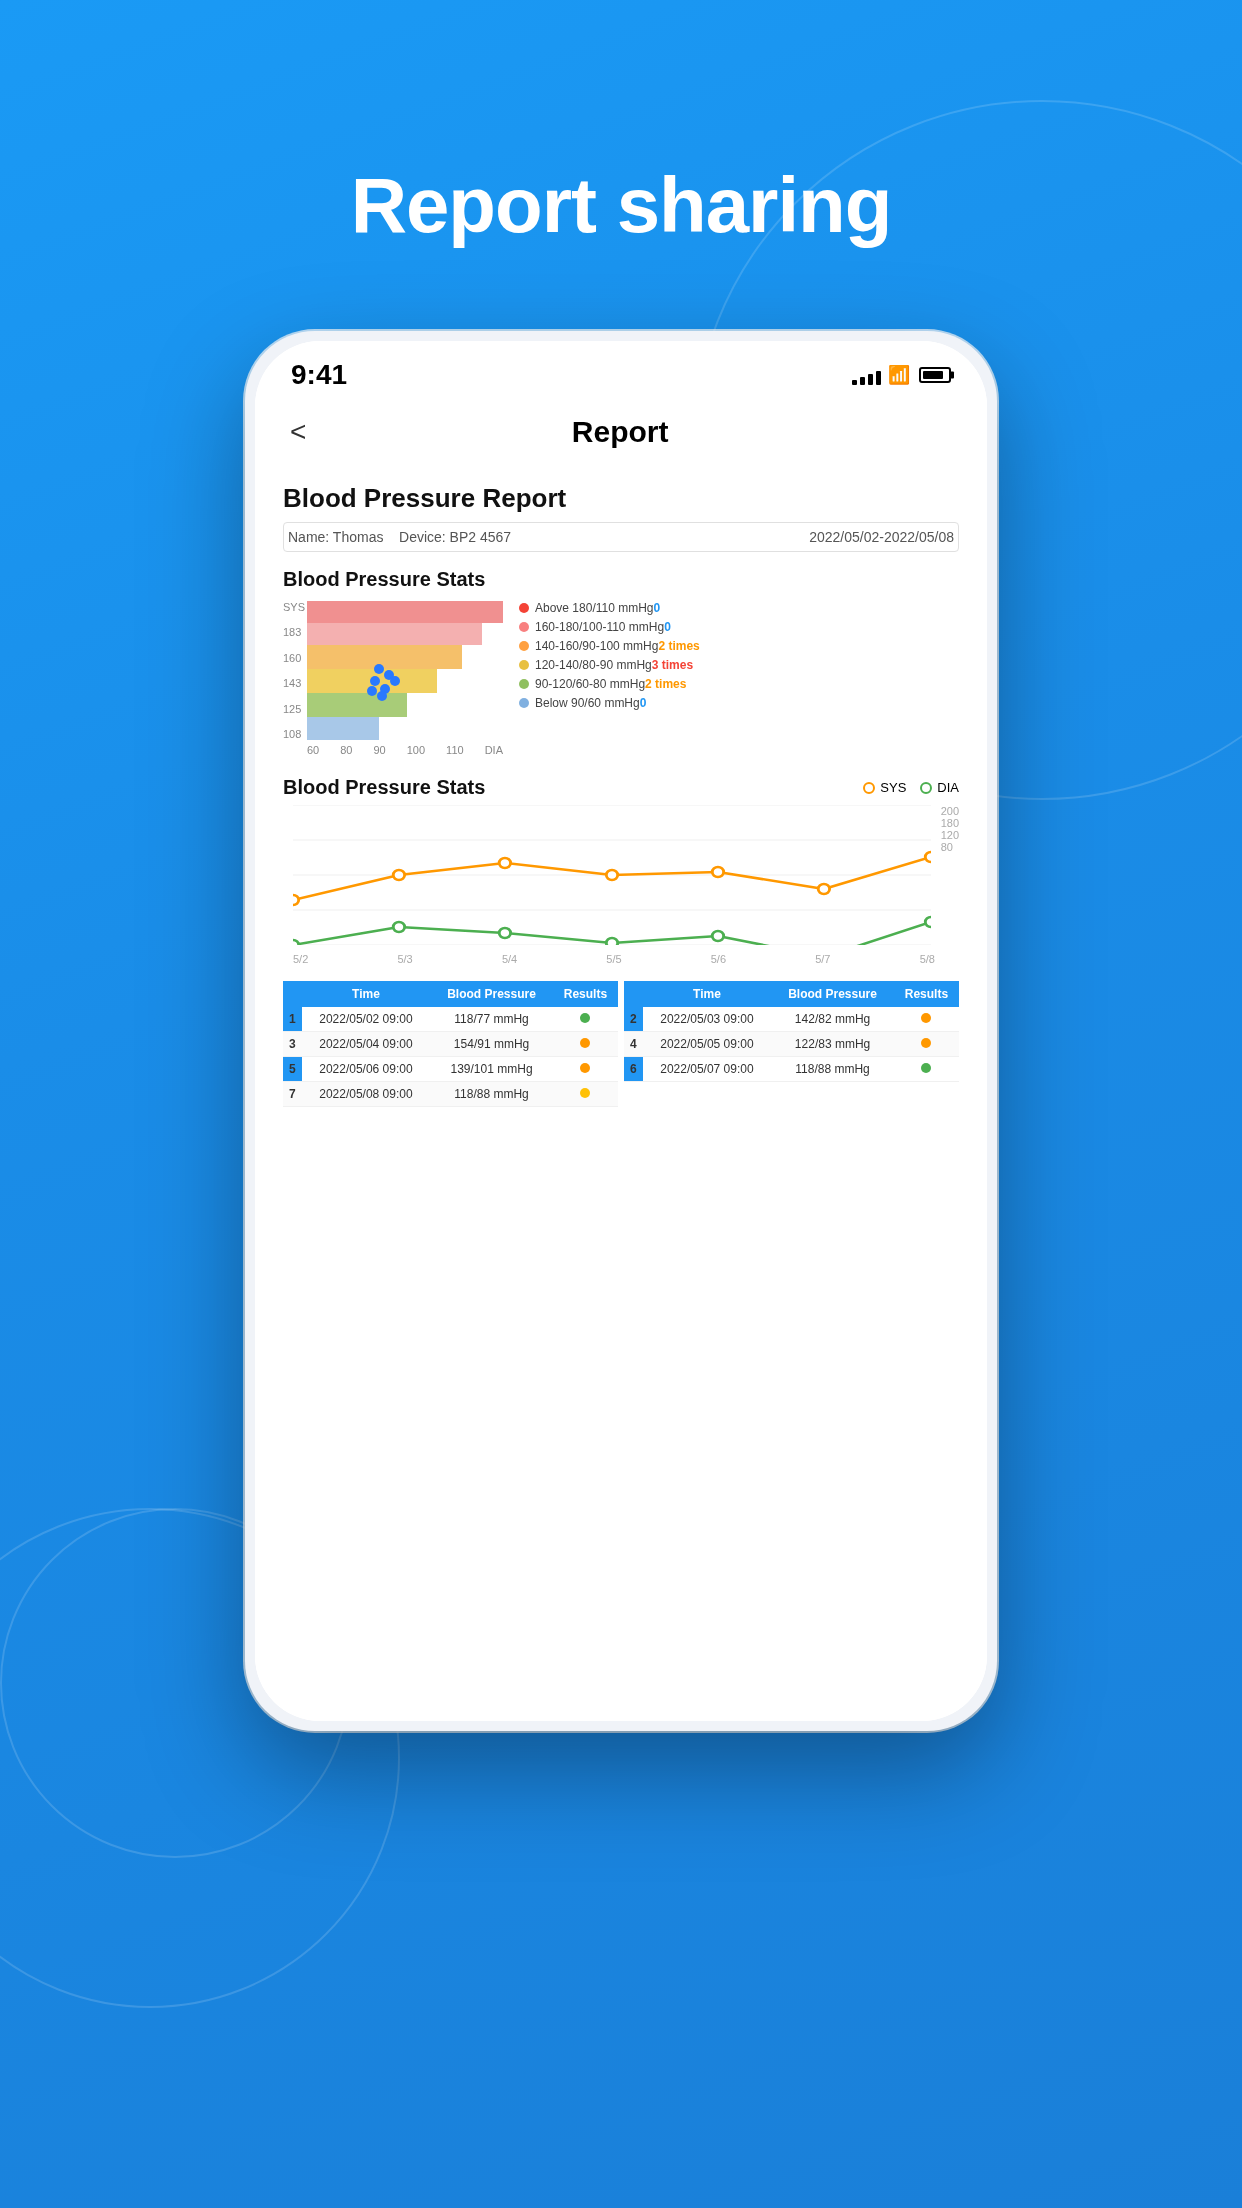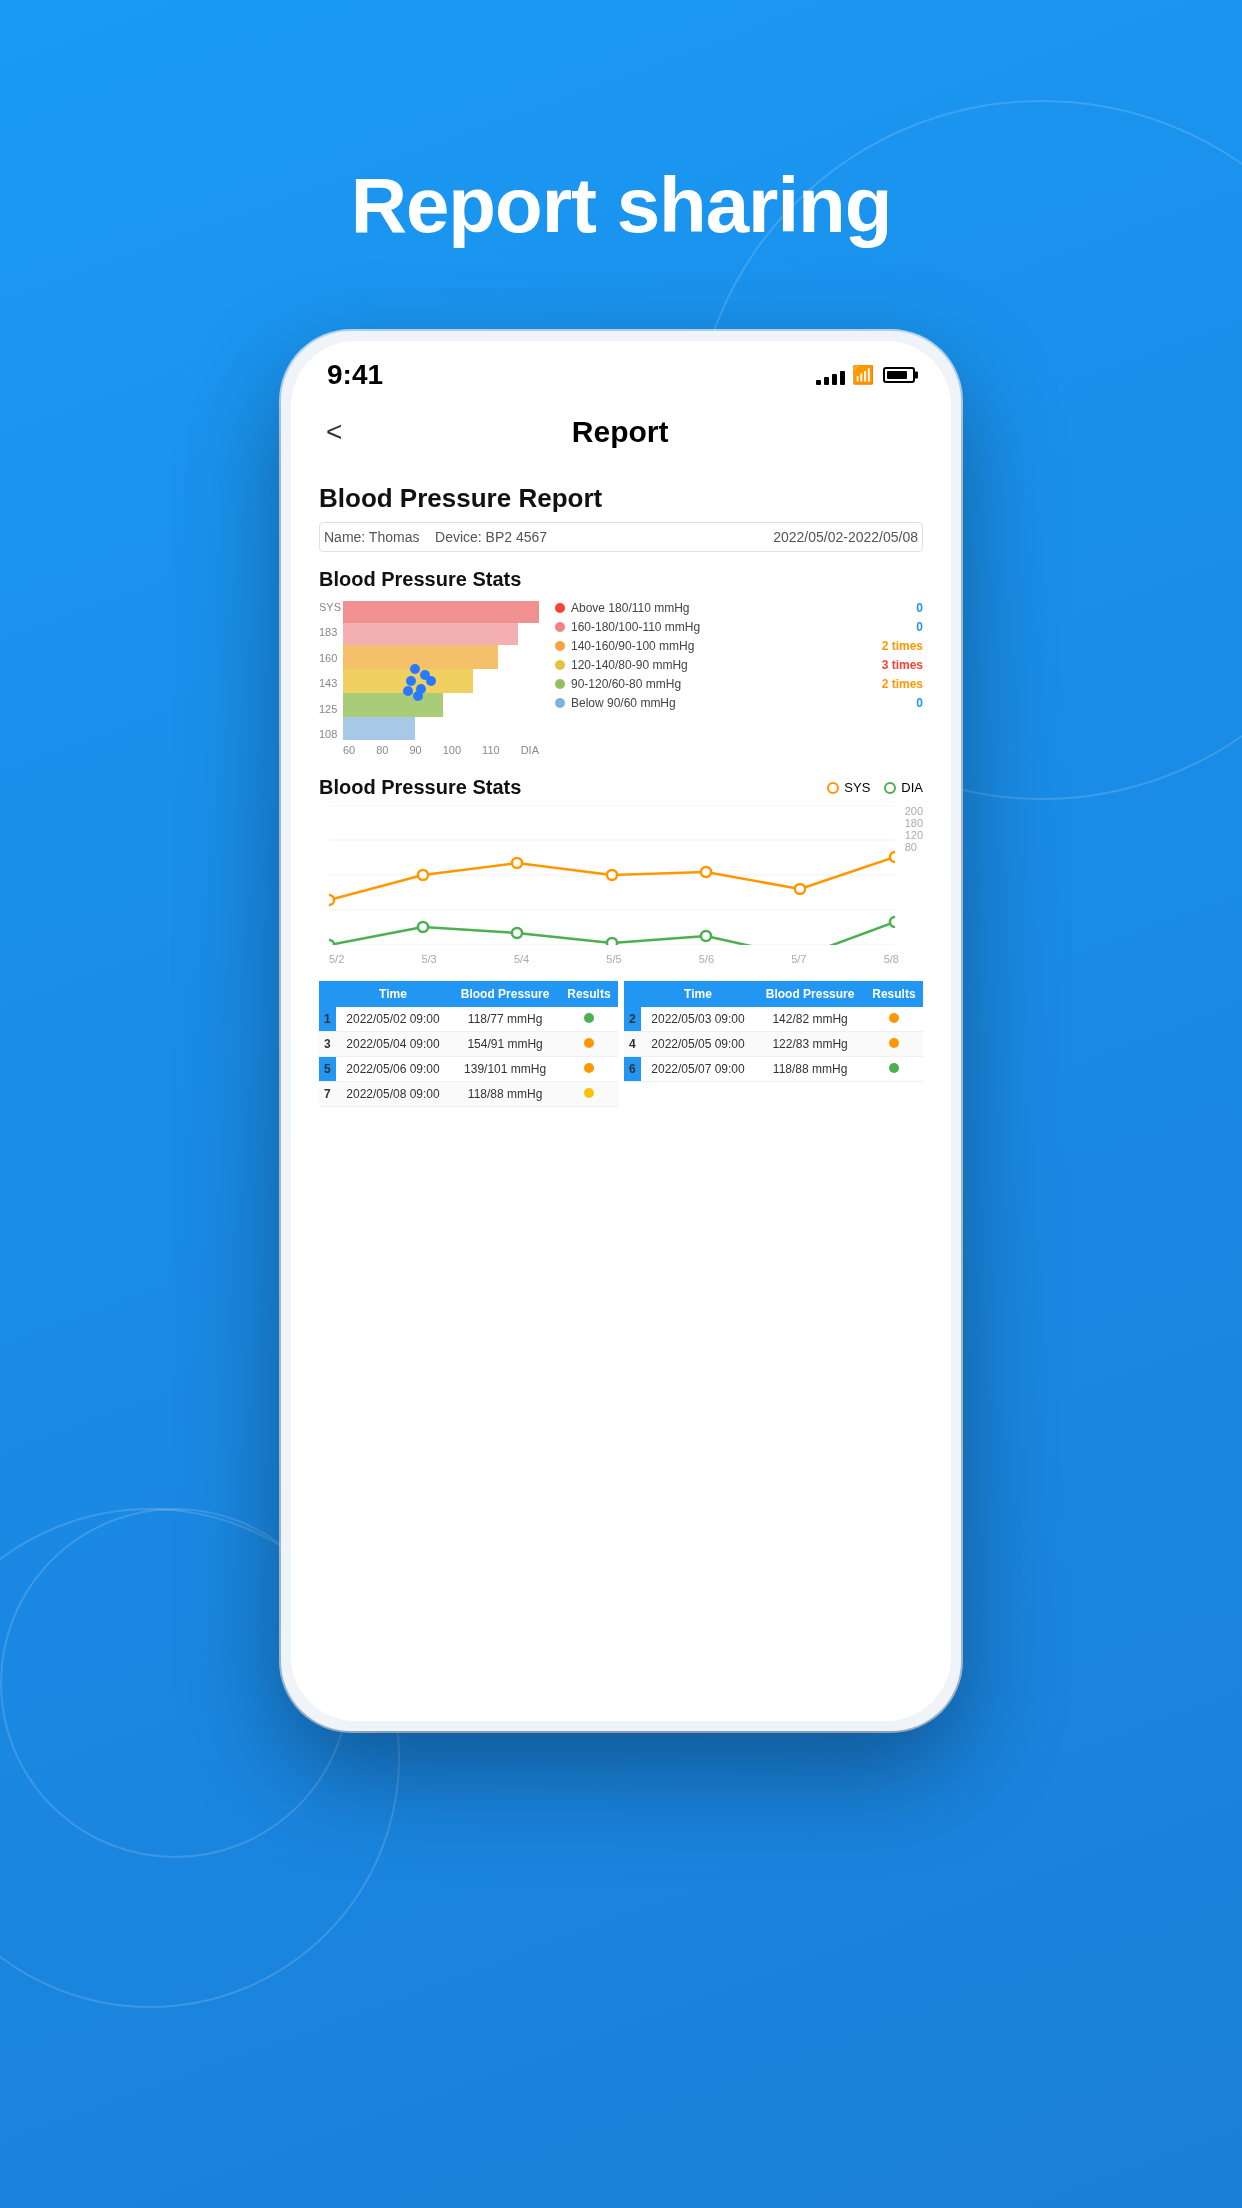--- a/index.html
+++ b/index.html
@@ -40,21 +40,21 @@
       font-weight: 800;
       margin-top: 160px;
       letter-spacing: -1px;
       z-index: 1;
     }
     
     .phone-frame {
       position: relative;
       z-index: 2;
       margin-top: 80px;
-      width: 680px;
+      width: 752px;
       min-height: 1400px;
       background: #f0f3f8;
       border-radius: 70px;
       box-shadow: 0 40px 100px rgba(0,0,0,0.35), 0 0 0 2px rgba(255,255,255,0.7);
       overflow: hidden;
       display: flex;
       flex-direction: column;
     }
     .phone-inner {
       background: #fff;
@@ -226,21 +226,21 @@
       color: #888;
     }
     
     .bp-legend {
       flex: 1;
       font-size: 13px;
     }
     .legend-item {
       display: flex;
       align-items: center;
-      justify-content: space-between;
+      justify-content: flex-start;
       margin-bottom: 5px;
     }
     .legend-left {
       display: flex;
       align-items: center;
       gap: 6px;
     }
     .legend-dot {
       width: 10px;
       height: 10px;

